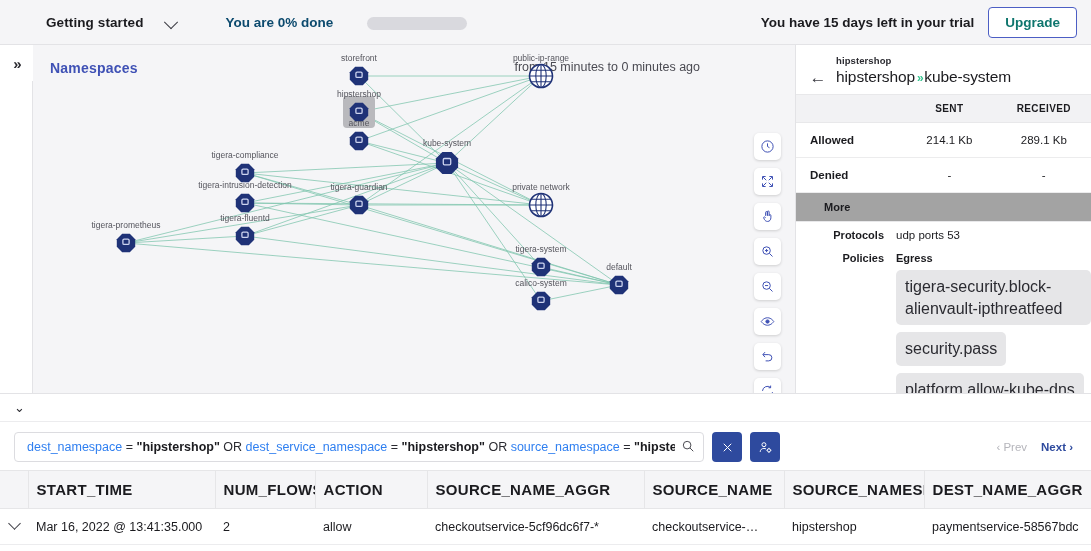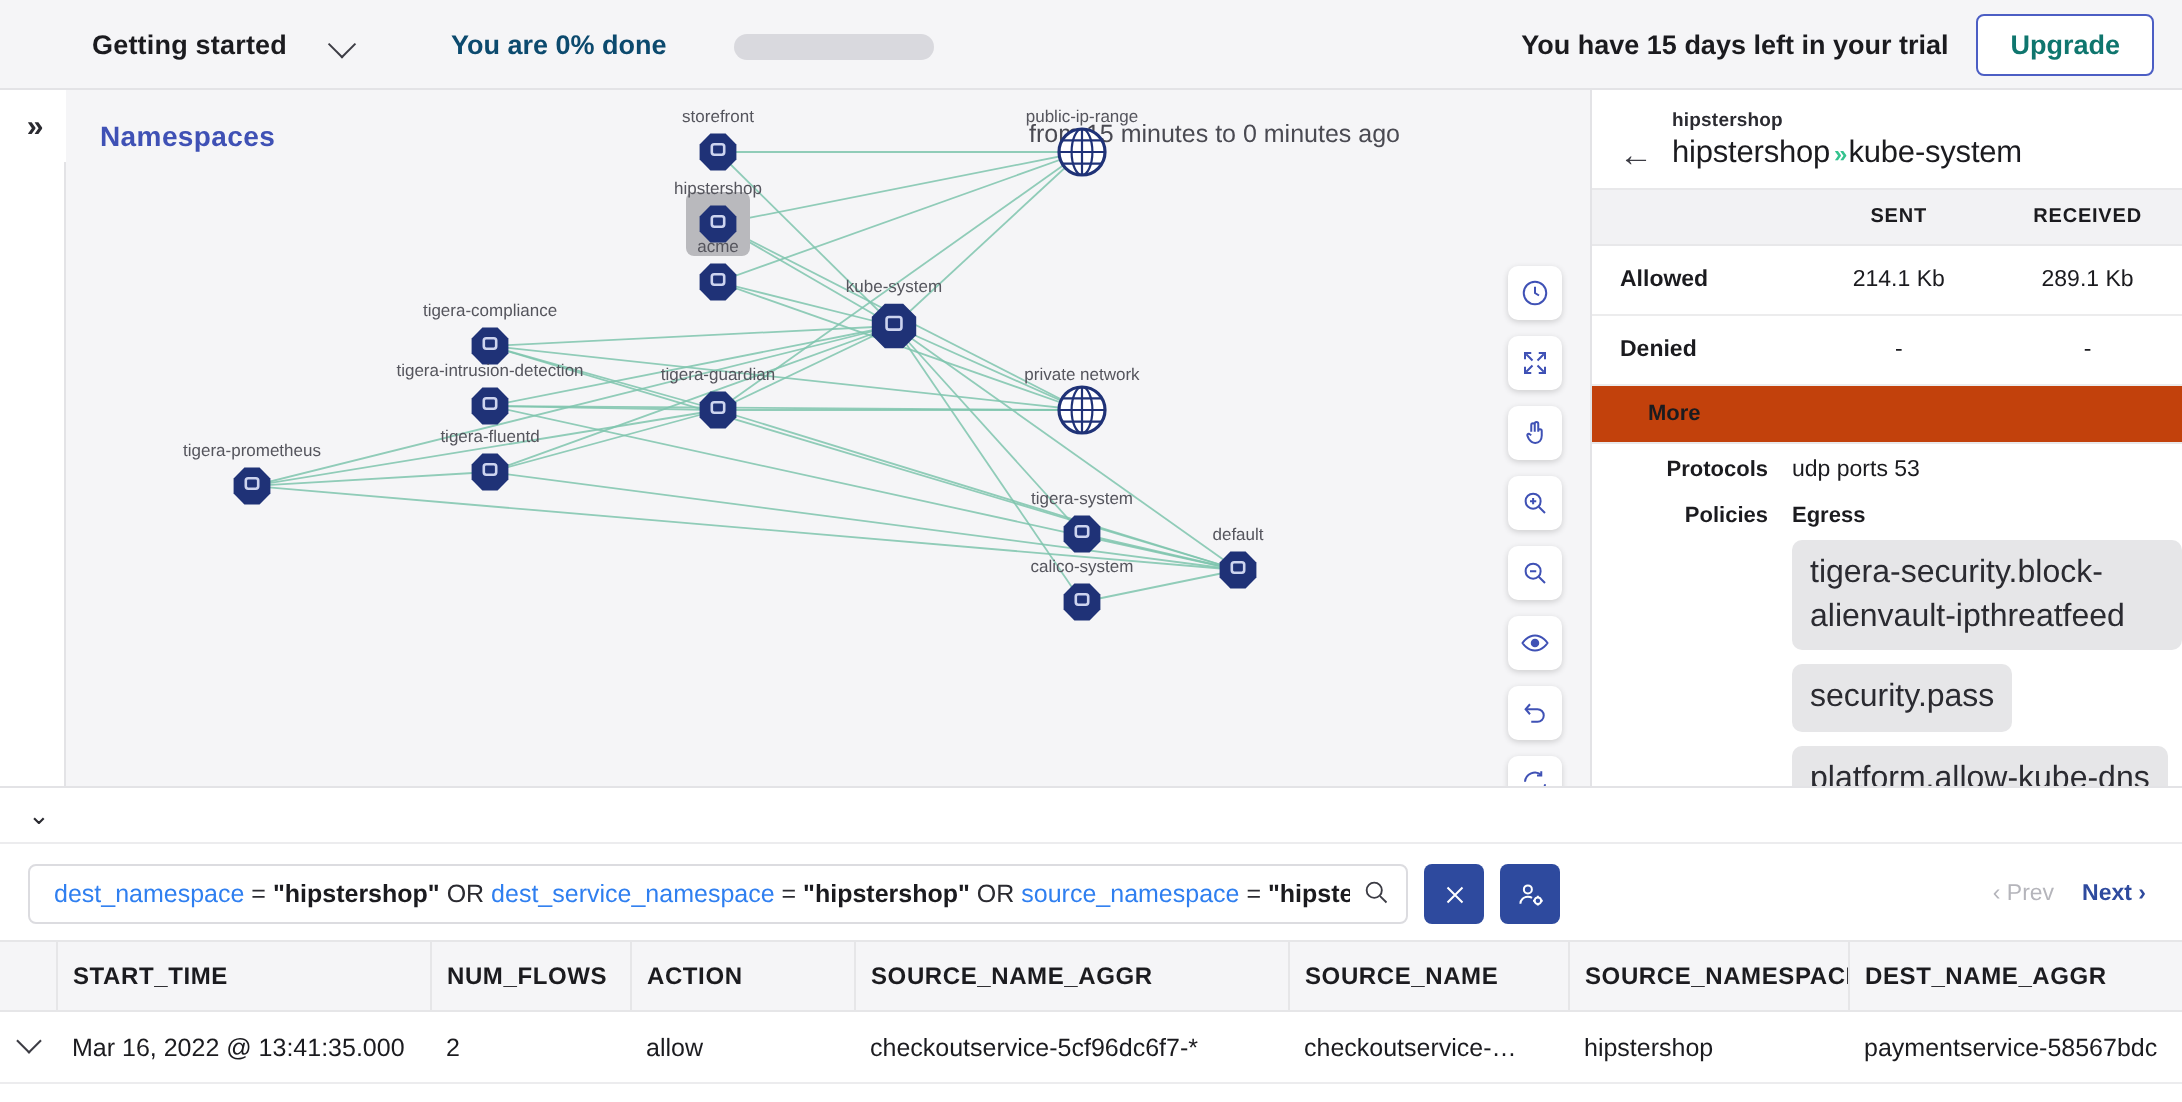--- a/index.html
+++ b/index.html
@@ -82,21 +82,21 @@
     background:#f2f2f4; font-size:10px; font-weight:700; color:#1b1b1f;
     padding:8px 4px; letter-spacing:.4px; border-top:1px solid #e8e8ea; border-bottom:1px solid #e8e8ea;
   }
   table.stats th.c1 { width:36%; }
   table.stats th.c2, table.stats th.c3 { width:32%; }
   table.stats td {
     font-size:11.5px; color:#1b1b1f; padding:11px 4px; text-align:center;
     border-bottom:1px solid #ececed;
   }
   table.stats td.rowlab { font-weight:700; font-size:11.5px; text-align:left; padding-left:14px; }
-  .more-bar { background:#c2410c; font-size:11px; font-weight:700; color:#1b1b1f;
+  .more-bar { background:#a3a3a3; font-size:11px; font-weight:700; color:#1b1b1f;
               padding:8px 0 8px 28px; border-bottom:1px solid #e8e8ea; }
   .kv { display:flex; padding:7px 0 2px 0; }
   .kv .k { width:100px; min-width:100px; text-align:right; padding-right:12px;
            font-size:11px; font-weight:700; color:#1b1b1f; }
   .kv .v { font-size:11.5px; color:#1b1b1f; }
   .pol-head { font-size:11px; font-weight:700; color:#1b1b1f; margin-bottom:6px; }
   .chip {
     display:inline-block; background:#e6e6e8; border-radius:5px; color:#2b2b31;
     font-size:16px; padding:6px 9px; margin-bottom:7px; line-height:1.35; max-width:205px;
   }
@@ -126,21 +126,21 @@
            align-items:center; justify-content:center; cursor:pointer; color:#fff; }
   .sqbtn svg { width:15px; height:15px; stroke:#fff; fill:none; stroke-width:1.6; }
   .paging { margin-left:auto; display:flex; align-items:center; gap:14px; padding-right:4px; }
   .showing { font-size:12.5px; color:#1b1b1f; }
   .prev { font-size:11.5px; color:#b5b5bb; cursor:pointer; }
   .next { font-size:11.5px; color:#2e4a9e; font-weight:700; cursor:pointer; }
 
   .grid { flex:1; overflow:hidden; }
   table.flows { width:100%; border-collapse:collapse; table-layout:fixed; }
   table.flows th {
-    background:#f5f5f7; font-size:12px; font-weight:700; color:#1b1b1f; text-align:left;
+    background:#f5f5f7; font-size:15px; font-weight:700; color:#1b1b1f; text-align:left;
     padding:10px 8px; border-top:1px solid #e6e6e8; border-bottom:1px solid #e6e6e8;
     border-right:1px solid #e6e6e8; letter-spacing:.3px; white-space:nowrap; overflow:hidden;
   }
   table.flows td {
     font-size:12.5px; color:#1b1b1f; padding:10px 8px; border-bottom:1px solid #ececee;
     white-space:nowrap; overflow:hidden; text-overflow:ellipsis;
   }
   td.expander { width:28px; text-align:center; color:#3c3c44; cursor:pointer; padding-left:10px; }
   .cv { width:9px; height:9px; border-right:1.6px solid #3c3c44; border-bottom:1.6px solid #3c3c44;
         transform:rotate(45deg); display:inline-block; margin-bottom:3px;}

